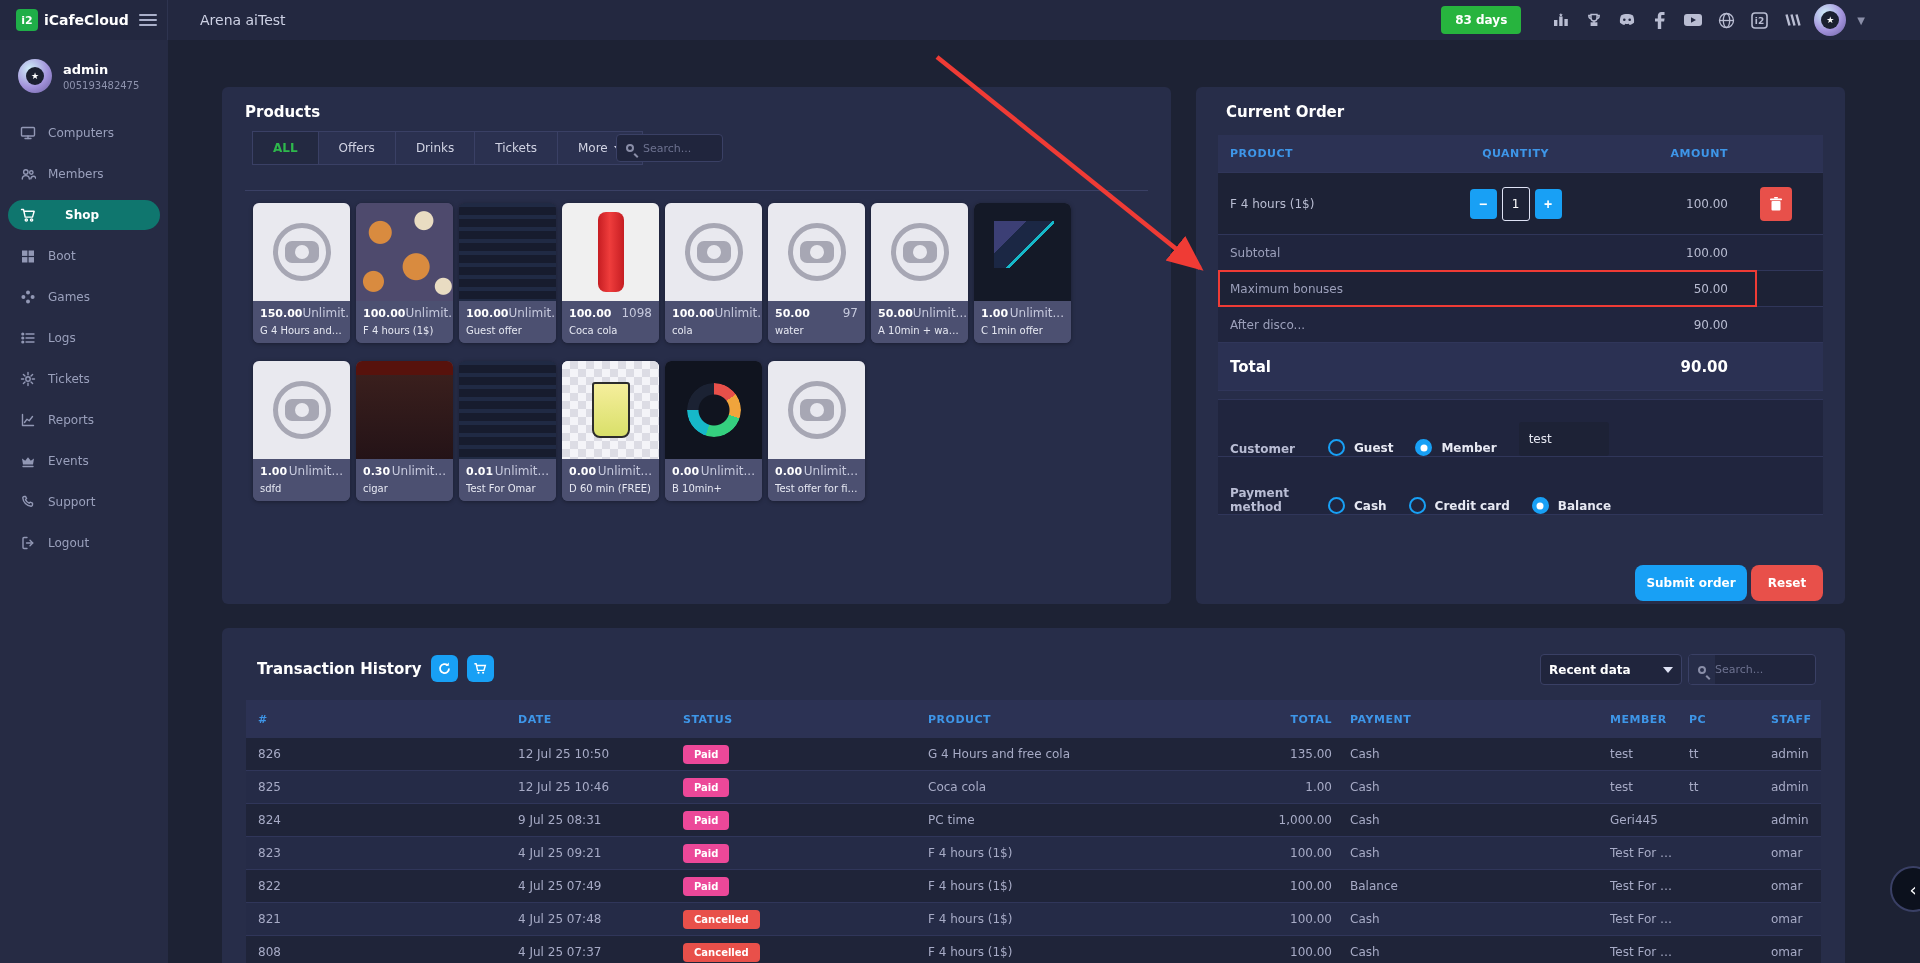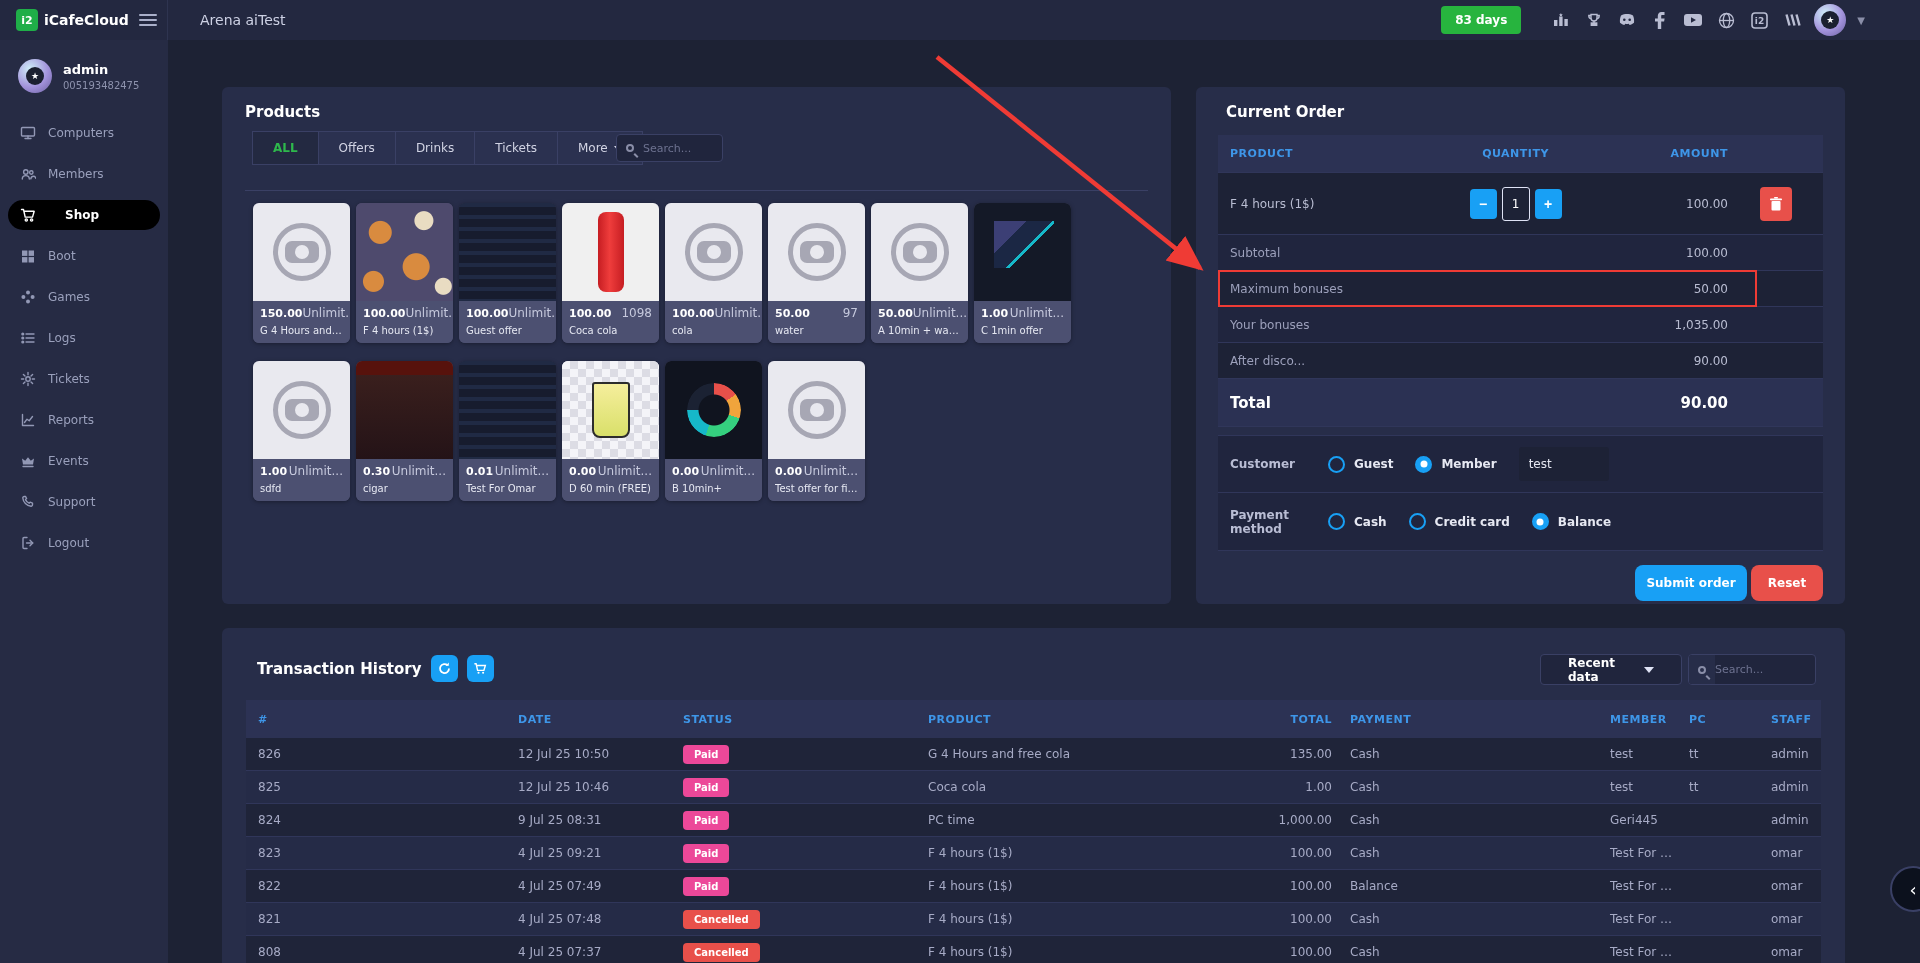--- a/index.html
+++ b/index.html
@@ -37,21 +37,21 @@
   
   #sidebar { position:absolute; left:0; top:40px; width:168px; height:923px;
              background:#262b44; z-index:4; }
   #side-user { display:flex; align-items:center; gap:11px; padding:19px 12px 14px 18px; }
   #side-user .avatar { width:34px; height:34px; }
   .su-name { color:#fff; font-weight:bold; font-size:13px; }
   .su-id { color:#8d92ad; font-size:10px; margin-top:3px; }
   .side-item { position:relative; display:flex; align-items:center; gap:12px;
                height:30px; margin:11px 8px; padding-left:12px; border-radius:17px;
                color:#9aa0bc; cursor:pointer; }
-  .side-item.active-true { background:#000000; color:#fff;gap:29px; }
+  .side-item.active-true { background:#0f766e; color:#fff;gap:29px; }
   .side-item .lbl { font-size:12px; }
   .side-item.active-true .lbl { font-weight:bold; }
   .sico { width:16px; height:16px; flex:0 0 16px; }
   .sico svg { display:block; stroke:#9298b5; fill:none; stroke-width:1.4;
               stroke-linecap:round; stroke-linejoin:round; }
   .side-item.active-true .sico svg { stroke:#ffffff; }
 
   
   .panel { position:absolute; background:#272d49; border-radius:6px; }
   #products-panel { left:222px; top:87px; width:949px; height:517px; }
@@ -147,21 +147,21 @@
   .trash-btn { width:32px; height:34px; border:0; border-radius:4px; background:#e8504a;
                display:flex; align-items:center; justify-content:center; cursor:pointer; }
   .srow { height:36px; color:#9ca0bb; position:relative; }
   .srow .col-amt { color:#b9bdd2; }
   .srow:nth-child(odd) { background:#20253e; }
   .srow:nth-child(even) { background:#1d2236; }
   .hl-rect { position:absolute; left:0; top:-1px; bottom:-1px; width:539px;
              border:2px solid #ef3b35; pointer-events:none; }
   .o-total { height:48px; background:#2b3153; }
   .o-total .col-prod, .o-total .col-amt { color:#fff; font-weight:bold; font-size:15px; }
-  .o-opts { height:58px; background:#20253e; color:#b9bdd4; }
+  .o-opts { height:58px; background:#20253e; color:#b9bdd4;align-items:flex-end; }
   .opt-label { width:110px; padding-left:12px; font-weight:bold; font-size:12px; }
   .opt-group { display:flex; align-items:center; gap:9px; margin-right:22px; }
   .radio { width:17px; height:17px; border-radius:50%; border:2px solid #18a0f5;
            position:relative; cursor:pointer; flex:0 0 17px; }
   .radio.sel-true { background:#18a0f5; }
   .radio.sel-true::after { content:""; position:absolute; width:7px; height:7px;
            border-radius:50%; background:#fff; left:50%; top:50%; transform:translate(-50%,-50%); }
   .opt-txt { color:#e6e8f2; font-weight:bold; font-size:12px; }
   .member-input { width:90px; height:34px; background:#1d2236; border:0; border-radius:3px;
                   color:#e6e8f2; padding:0 10px; font-size:12px; font-family:inherit; }
@@ -172,21 +172,21 @@
   #reset-btn  { width:72px;  height:36px; background:#e8504a; }
 
   
   #history-head { position:absolute; left:35px; top:27px; display:flex; align-items:center; gap:9px; }
   .mini-btn { width:27px; height:27px; border:0; border-radius:6px; background:#18a0f5;
               display:flex; align-items:center; justify-content:center; cursor:pointer; }
   .mini-btn svg { display:block; }
   #range-select { position:absolute; left:1318px; top:26px; width:142px; height:31px;
                   background:#20253d; border:1px solid #3a4065; border-radius:4px;
                   display:flex; align-items:center; justify-content:space-between;
-                  padding:0 27px; color:#fff; font-weight:bold; font-size:12px; cursor:pointer; }
+                  padding:0 8px; color:#fff; font-weight:bold; font-size:12px; cursor:pointer; }
   #range-select .tri { width:0; height:0; border-left:5px solid transparent;
                   border-right:5px solid transparent; border-top:6px solid #dfe3f5; }
   #hist-search { left:1466px; top:26px; width:128px; height:31px; }
   #hist-table { position:absolute; left:24px; top:72px; width:1575px; }
   .trow { display:grid; grid-template-columns:260px 165px 245px 320px 98px 260px 79px 82px 1fr;
           align-items:center; height:33px; border-bottom:1px solid #30365a; color:#a7abc6; }
   .trow.t-head { height:38px; background:#2c3254; border-bottom:0; }
   .t-head span { color:#3e96e8; font-weight:bold; font-size:11px; letter-spacing:.5px; }
   .trow:not(.t-head):nth-child(even) { background:#1f2439; }
   .trow:not(.t-head):nth-child(odd)  { background:#252b47; }
@@ -631,26 +631,20 @@
         <span class="col-act"></span>
       </div>
       <div class="srow orow">
         <span class="col-prod">Maximum bonuses</span>
         <span class="col-qty"></span>
         <span class="col-amt">50.00</span>
         <span class="col-act"></span>
         <div class="hl-rect"></div>
       </div>
       <div class="srow orow">
-        <span class="col-prod">Your bonuses</span>
-        <span class="col-qty"></span>
-        <span class="col-amt">1,035.00</span>
-        <span class="col-act"></span>
-      </div>
-      <div class="srow orow">
         <span class="col-prod">After disco...</span>
         <span class="col-qty"></span>
         <span class="col-amt">90.00</span>
         <span class="col-act"></span>
       </div>
       <div class="orow o-total">
         <span class="col-prod">Total</span>
         <span class="col-qty"></span>
         <span class="col-amt">90.00</span>
         <span class="col-act"></span>

